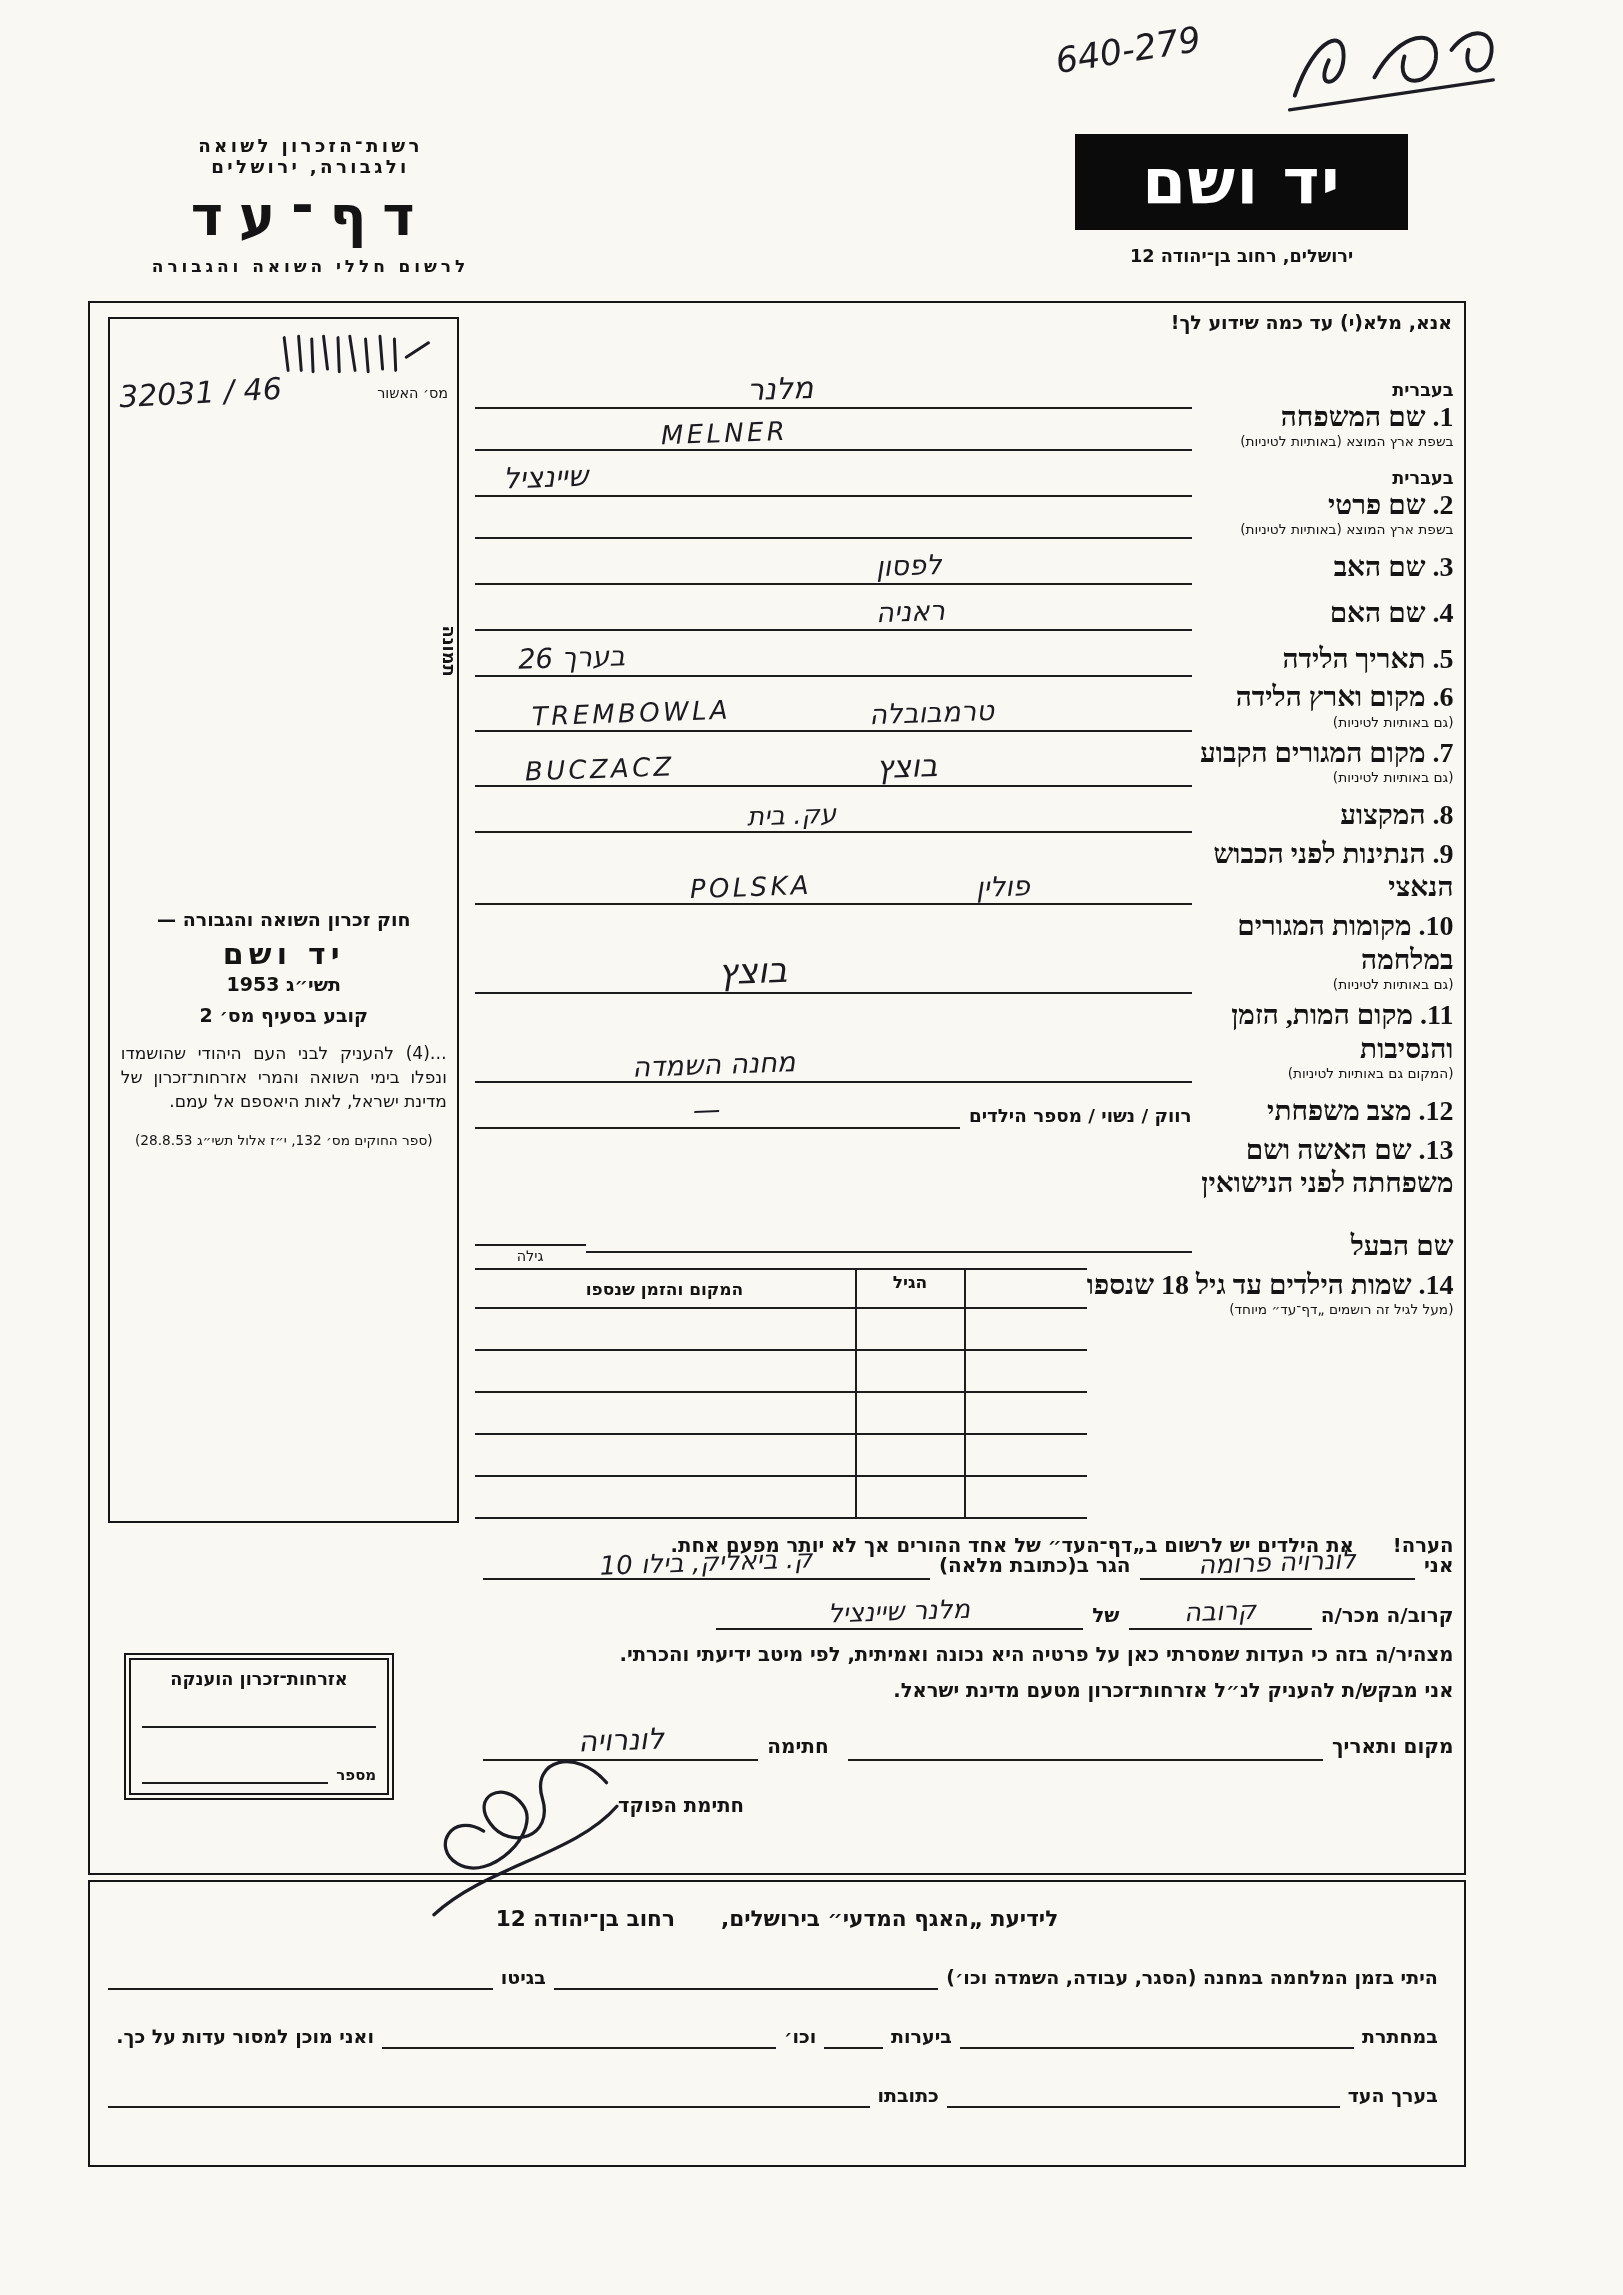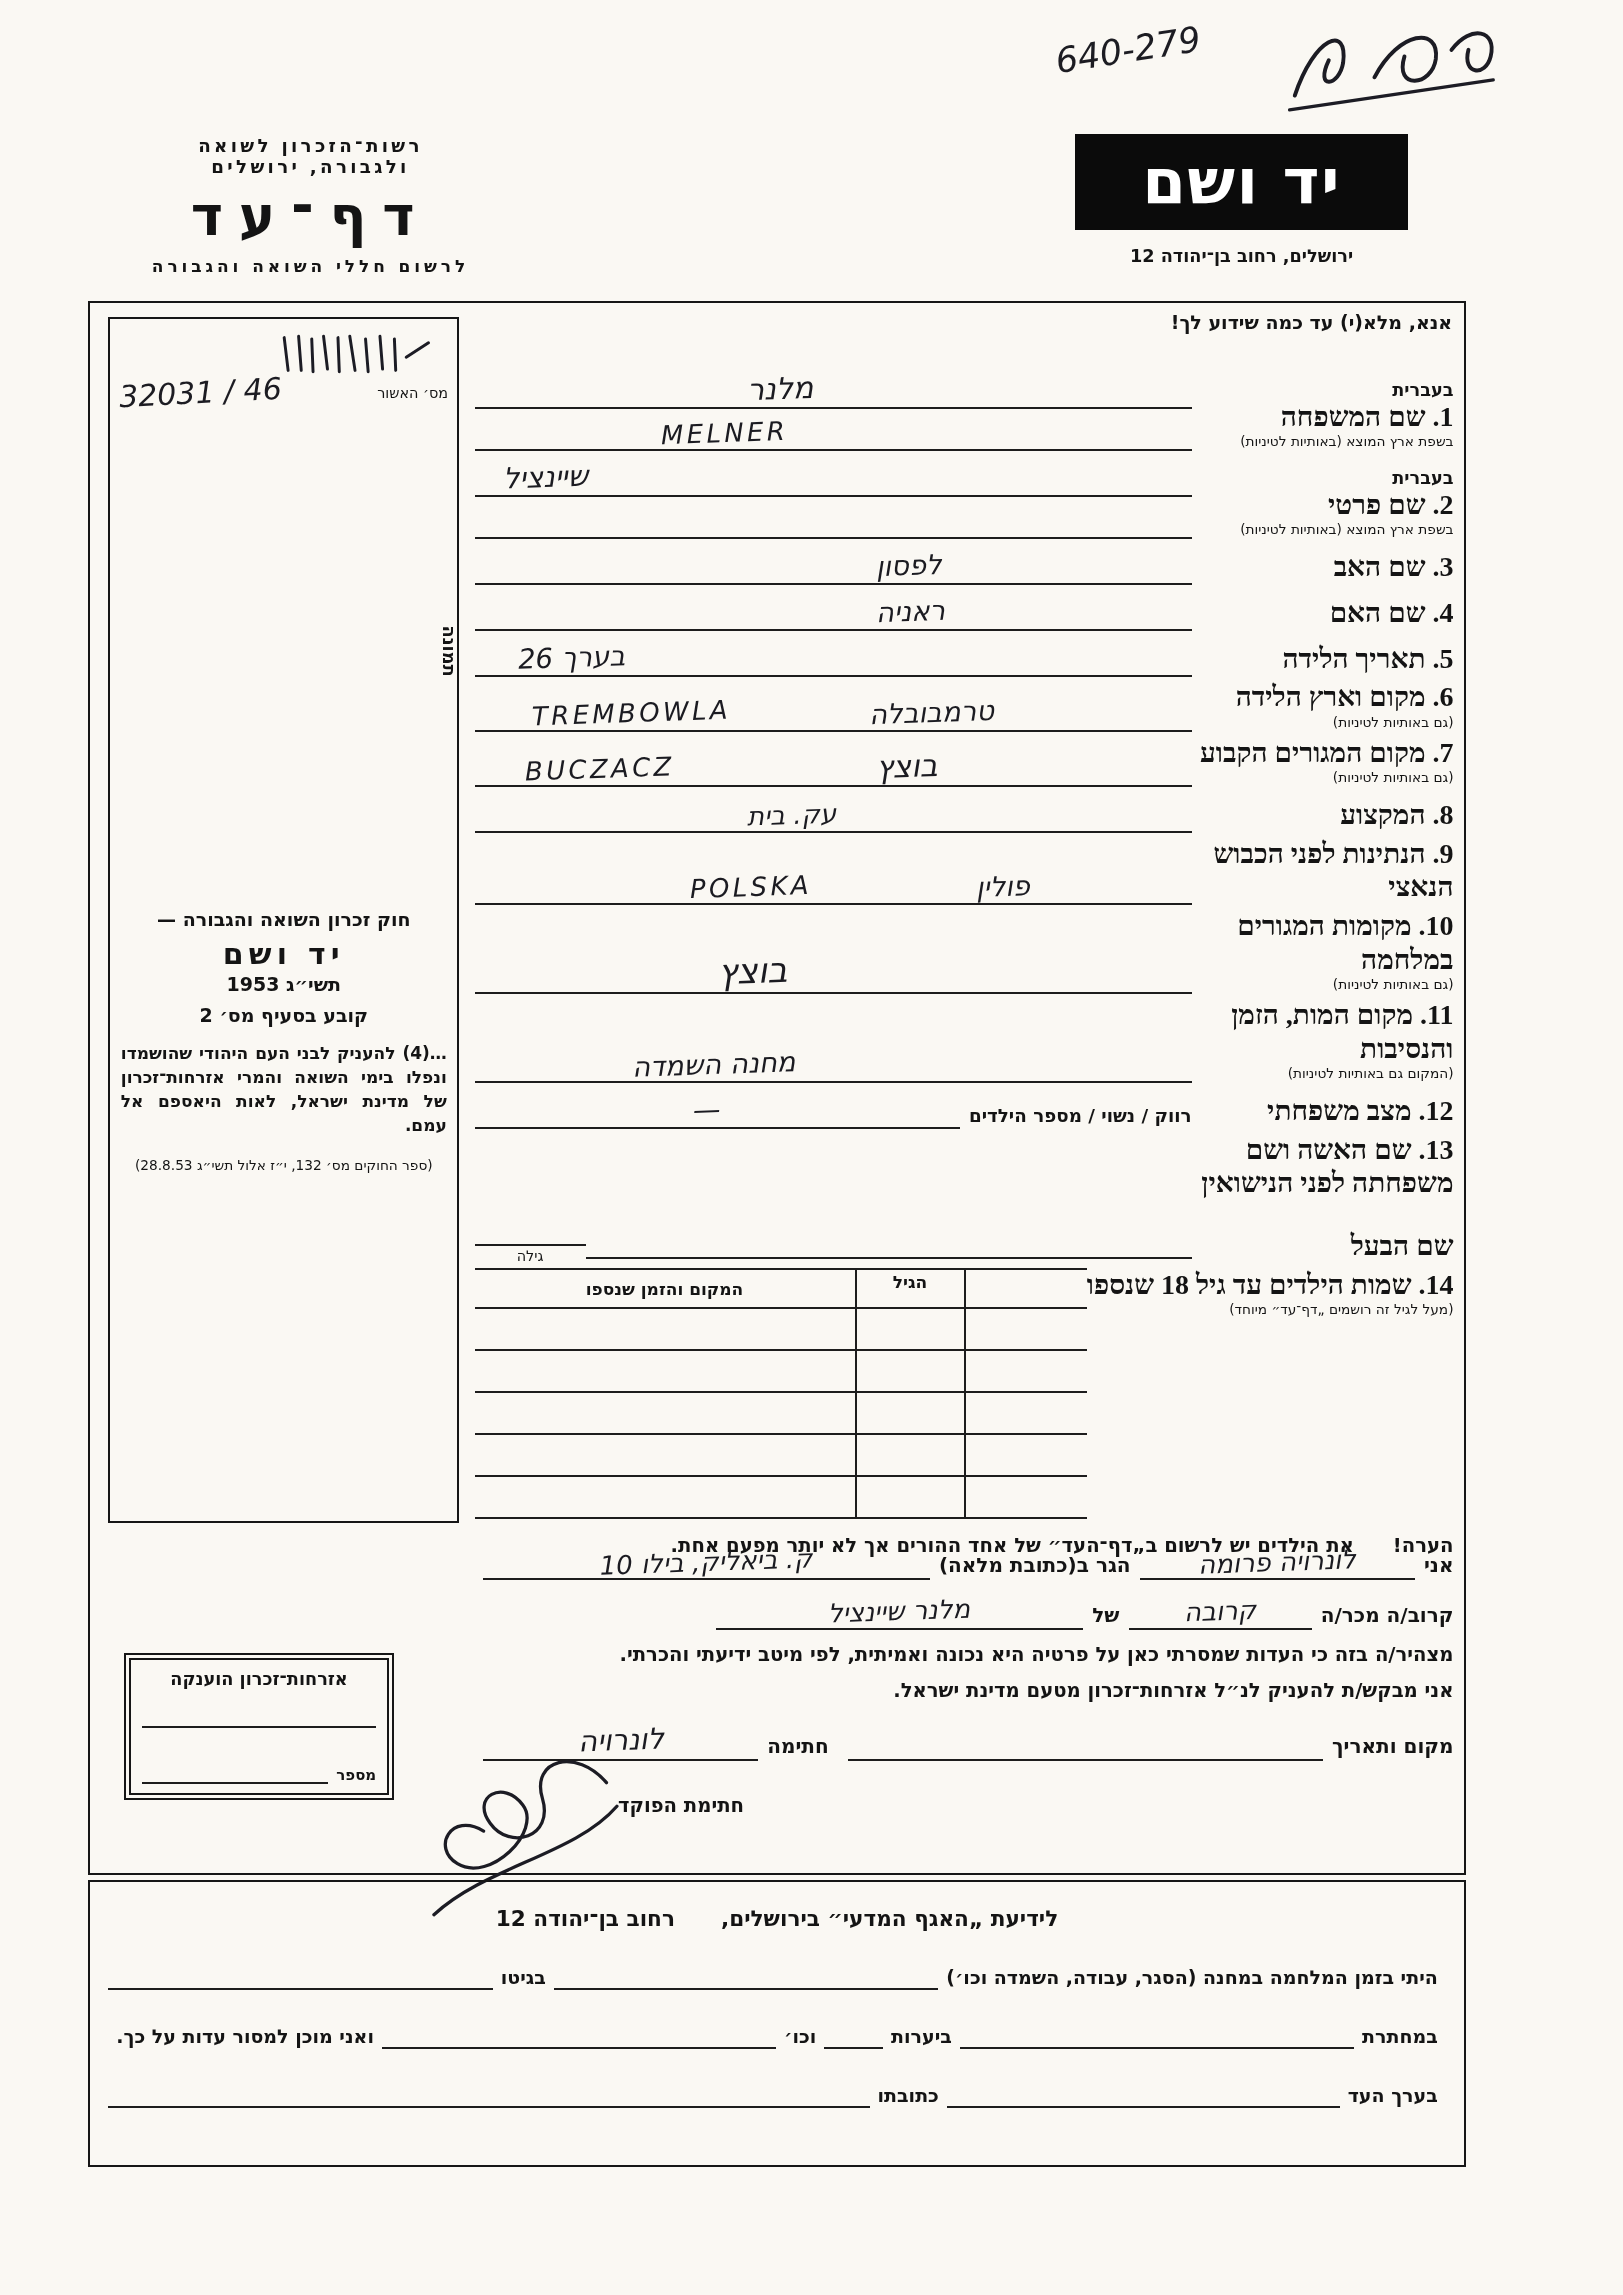--- a/index.html
+++ b/index.html
@@ -32,40 +32,40 @@
   .approval { display:flex; justify-content:space-between; align-items:center; padding:0 9.2px; margin-top:56px; }
   .approval-lbl { font-size:14.4px; }
   .approval-num { font-size:30px; font-style:italic; direction:ltr; transform:rotate(-3deg); color:#1c1c22; }
   .photo-lbl { position:absolute; right:-17px; top:322px; transform:rotate(90deg); font-size:17.7px; font-weight:bold; }
   .law { position:absolute; left:10.5px; right:10.5px; top:589px; text-align:center; }
   .law-h1 { font-size:19px; font-weight:bold; }
   .law-h2 { font-size:30px; font-weight:bold; letter-spacing:5.2px; margin-top:5.2px; }
   .law-h3 { font-size:19px; font-weight:bold; margin-top:2.6px; }
   .law-h4 { font-size:19px; font-weight:bold; margin-top:9.2px; }
   .law-body { margin-top:17px; font-size:17px; font-weight:bold; line-height:1.42; text-align:justify; }
-  .law-clause { margin-top:14.4px; font-size:17px; font-weight:bold; line-height:1.42; text-align:justify; }
+  .law-clause { margin-top:14.4px; font-size:17px; font-weight:normal; line-height:1.42; text-align:justify; }
   .law-src { margin-top:18.3px; font-size:13.7px; line-height:1.4; }
 
   
   .fields { position:absolute; top:64px; right:10.5px; width:979px; }
   .frow { display:flex; align-items:flex-end; margin-bottom:3.9px; }
   .lblcol { flex:0 0 262px; text-align:right; padding-bottom:1.3px; }
   .lblcol.wide { flex:0 0 367px; }
   .pre { font-size:17.7px; font-weight:bold; }
   .lbl { font-size:28px; font-weight:bold; line-height:1.2;font-family:Liberation Serif, serif; }
   .sub { font-size:13.7px; line-height:1.2; }
   .ans { flex:1; display:flex; flex-direction:column; justify-content:flex-end; }
   .aline { position:relative; height:42px; border-bottom:2px solid #1d1d1d; }
   .hw { position:absolute; bottom:1.3px; font-style:italic; color:#1b1b21; white-space:nowrap;
         transform:rotate(-2deg); }
   .hw-caps { letter-spacing:3.3px; direction:ltr; }
   .f12 { display:flex; align-items:flex-end; gap:9.2px; }
   .opts { font-size:18.3px; font-weight:bold; padding-bottom:2.6px; white-space:nowrap; }
   .f12line { flex:1; }
-  .a13 { display:flex; align-items:center; }
+  .a13 { display:flex; align-items:flex-start; }
   .a13 .main { flex:1; height:38px; }
   .agebox { flex:0 0 111px; }
   .agebox .aline { height:31px; }
   .agelbl { font-size:14.4px; text-align:center; margin-top:1.3px; }
   .husb { margin-top:29px; }
   .r13 .lblcol { align-self:flex-start; }
   .r14 { align-items:flex-start; }
   .ktable { flex:1; border-top:2px solid #1d1d1d; }
   .krow { display:flex; height:42px; border-bottom:2px solid #1d1d1d; }
   .krow.khead { height:39px; }

